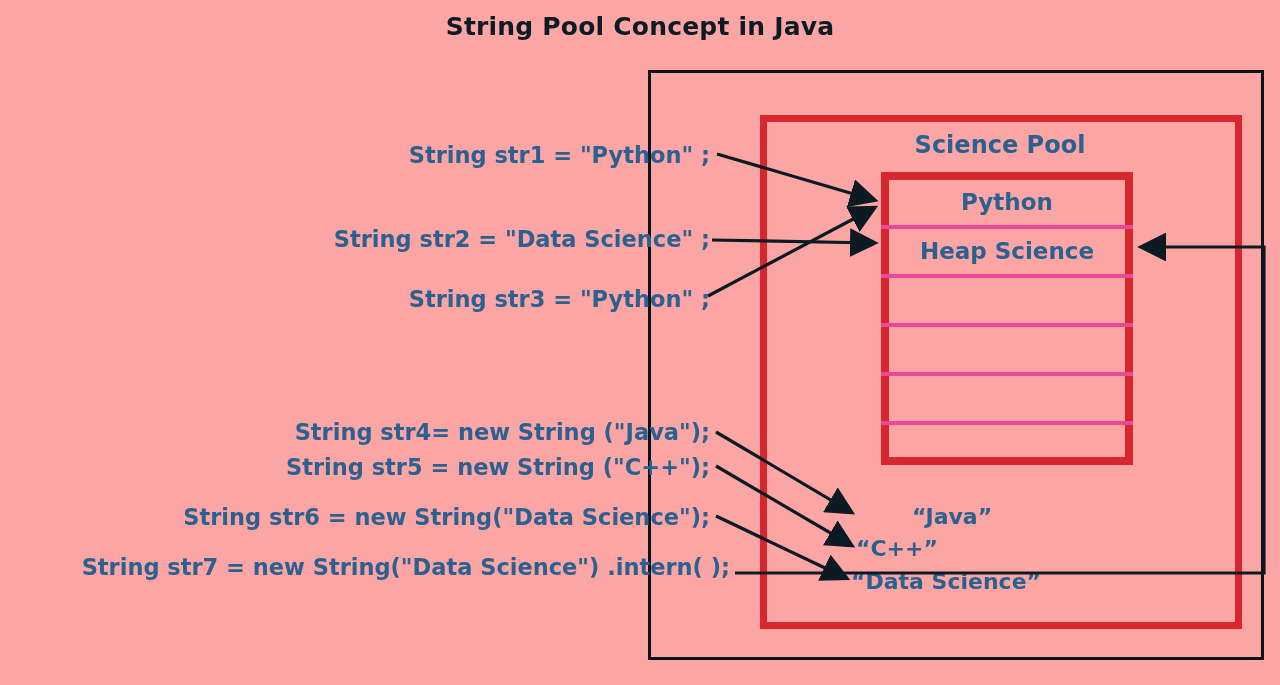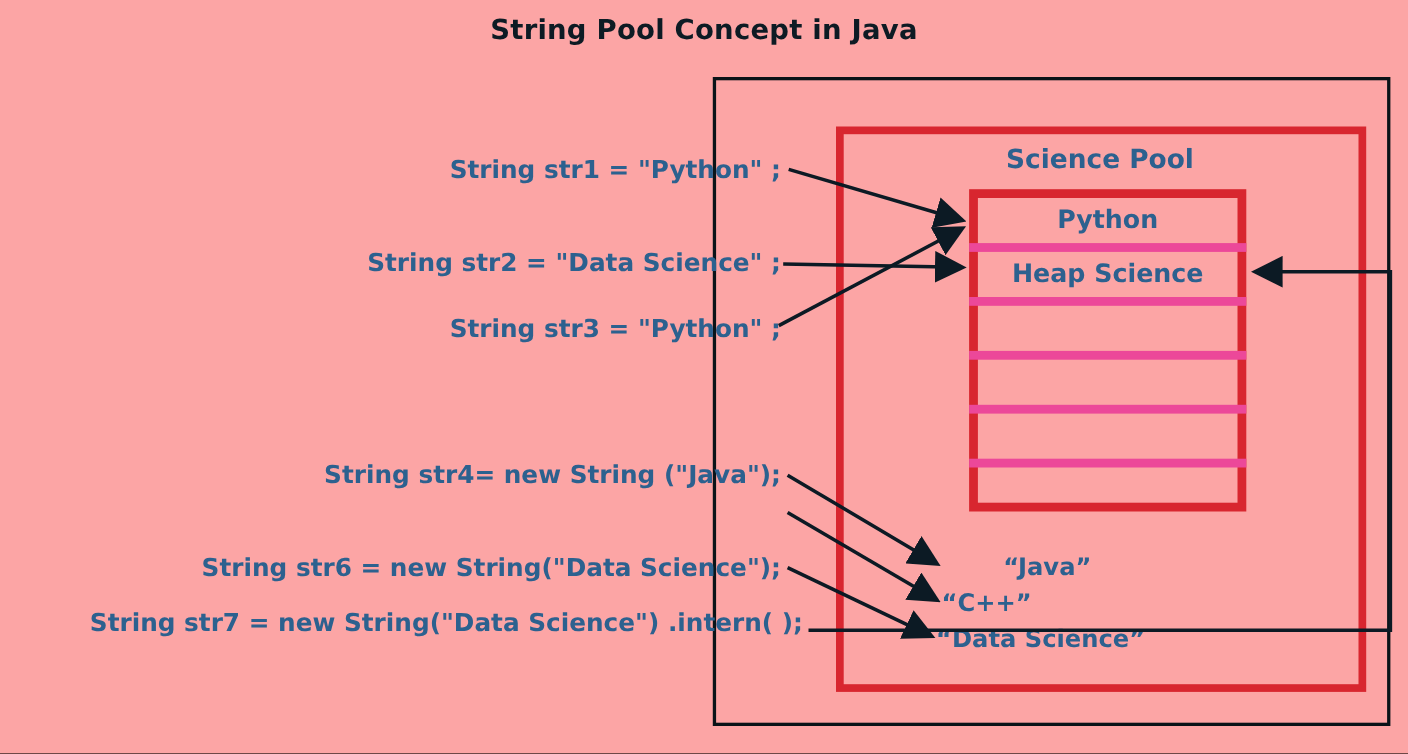--- a/index.html
+++ b/index.html
@@ -71,21 +71,21 @@
     width: 252px;
     height: 293px;
     border-width: 8px;
   }
   .pool-row {
     position: absolute;
     left: 881px;
     box-sizing: border-box;
     width: 252px;
     height: 49px;
-    border-bottom: 8px solid #ec4899;
+    border-bottom: 4px solid #ec4899;
     color: #2c618f;
     font-weight: bold;
     font-size: 23px;
     display: flex;
     align-items: center;
     justify-content: center;
     line-height: 1;
   }
 
   
@@ -140,20 +140,21 @@
       <div class="pool-row" style="top: 327px;"></div>
       <div class="pool-row" style="top: 376px;"></div>
       <div class="pool-row" style="top: 425px; border-bottom: none;"></div>
     </div>
 
   <div class="txt code-line" style="top:144px; left:120px; width:590px;">String str1 = "Python" ;</div>
   <div class="txt code-line" style="top:228px; left:120px; width:590px;">String str2 = "Data Science" ;</div>
   <div class="txt code-line" style="top:288px; left:120px; width:590px;">String str3 = "Python" ;</div>
 
   <div class="txt code-line" style="top:421px; left:40px; width:670px;">String str4= new String ("Java");</div>
+  <div class="txt code-line" style="top:456px; left:40px; width:670px;">String str5 = new String ("C++");</div>
   <div class="txt code-line" style="top:506px; left:20px; width:690px;">String str6 = new String("Data Science");</div>
   <div class="txt code-line" style="top:556px; left:0px; width:730px;">String str7 = new String("Data Science") .intern( );</div>
 
   <div class="txt literal-label" style="top:506px; left:884px;margin-left:28px;">“Java”</div>
   <div class="txt literal-label" style="top:538px; left:856px;">“C++”</div>
   <div class="txt literal-label" style="top:571px; left:851px;">“Data Science”</div>
 
   <svg id="arrow-layer" viewBox="0 0 1280 685">
     <defs>
       <marker id="ah" markerWidth="9" markerHeight="9" refX="7.5" refY="4.5" orient="auto">

